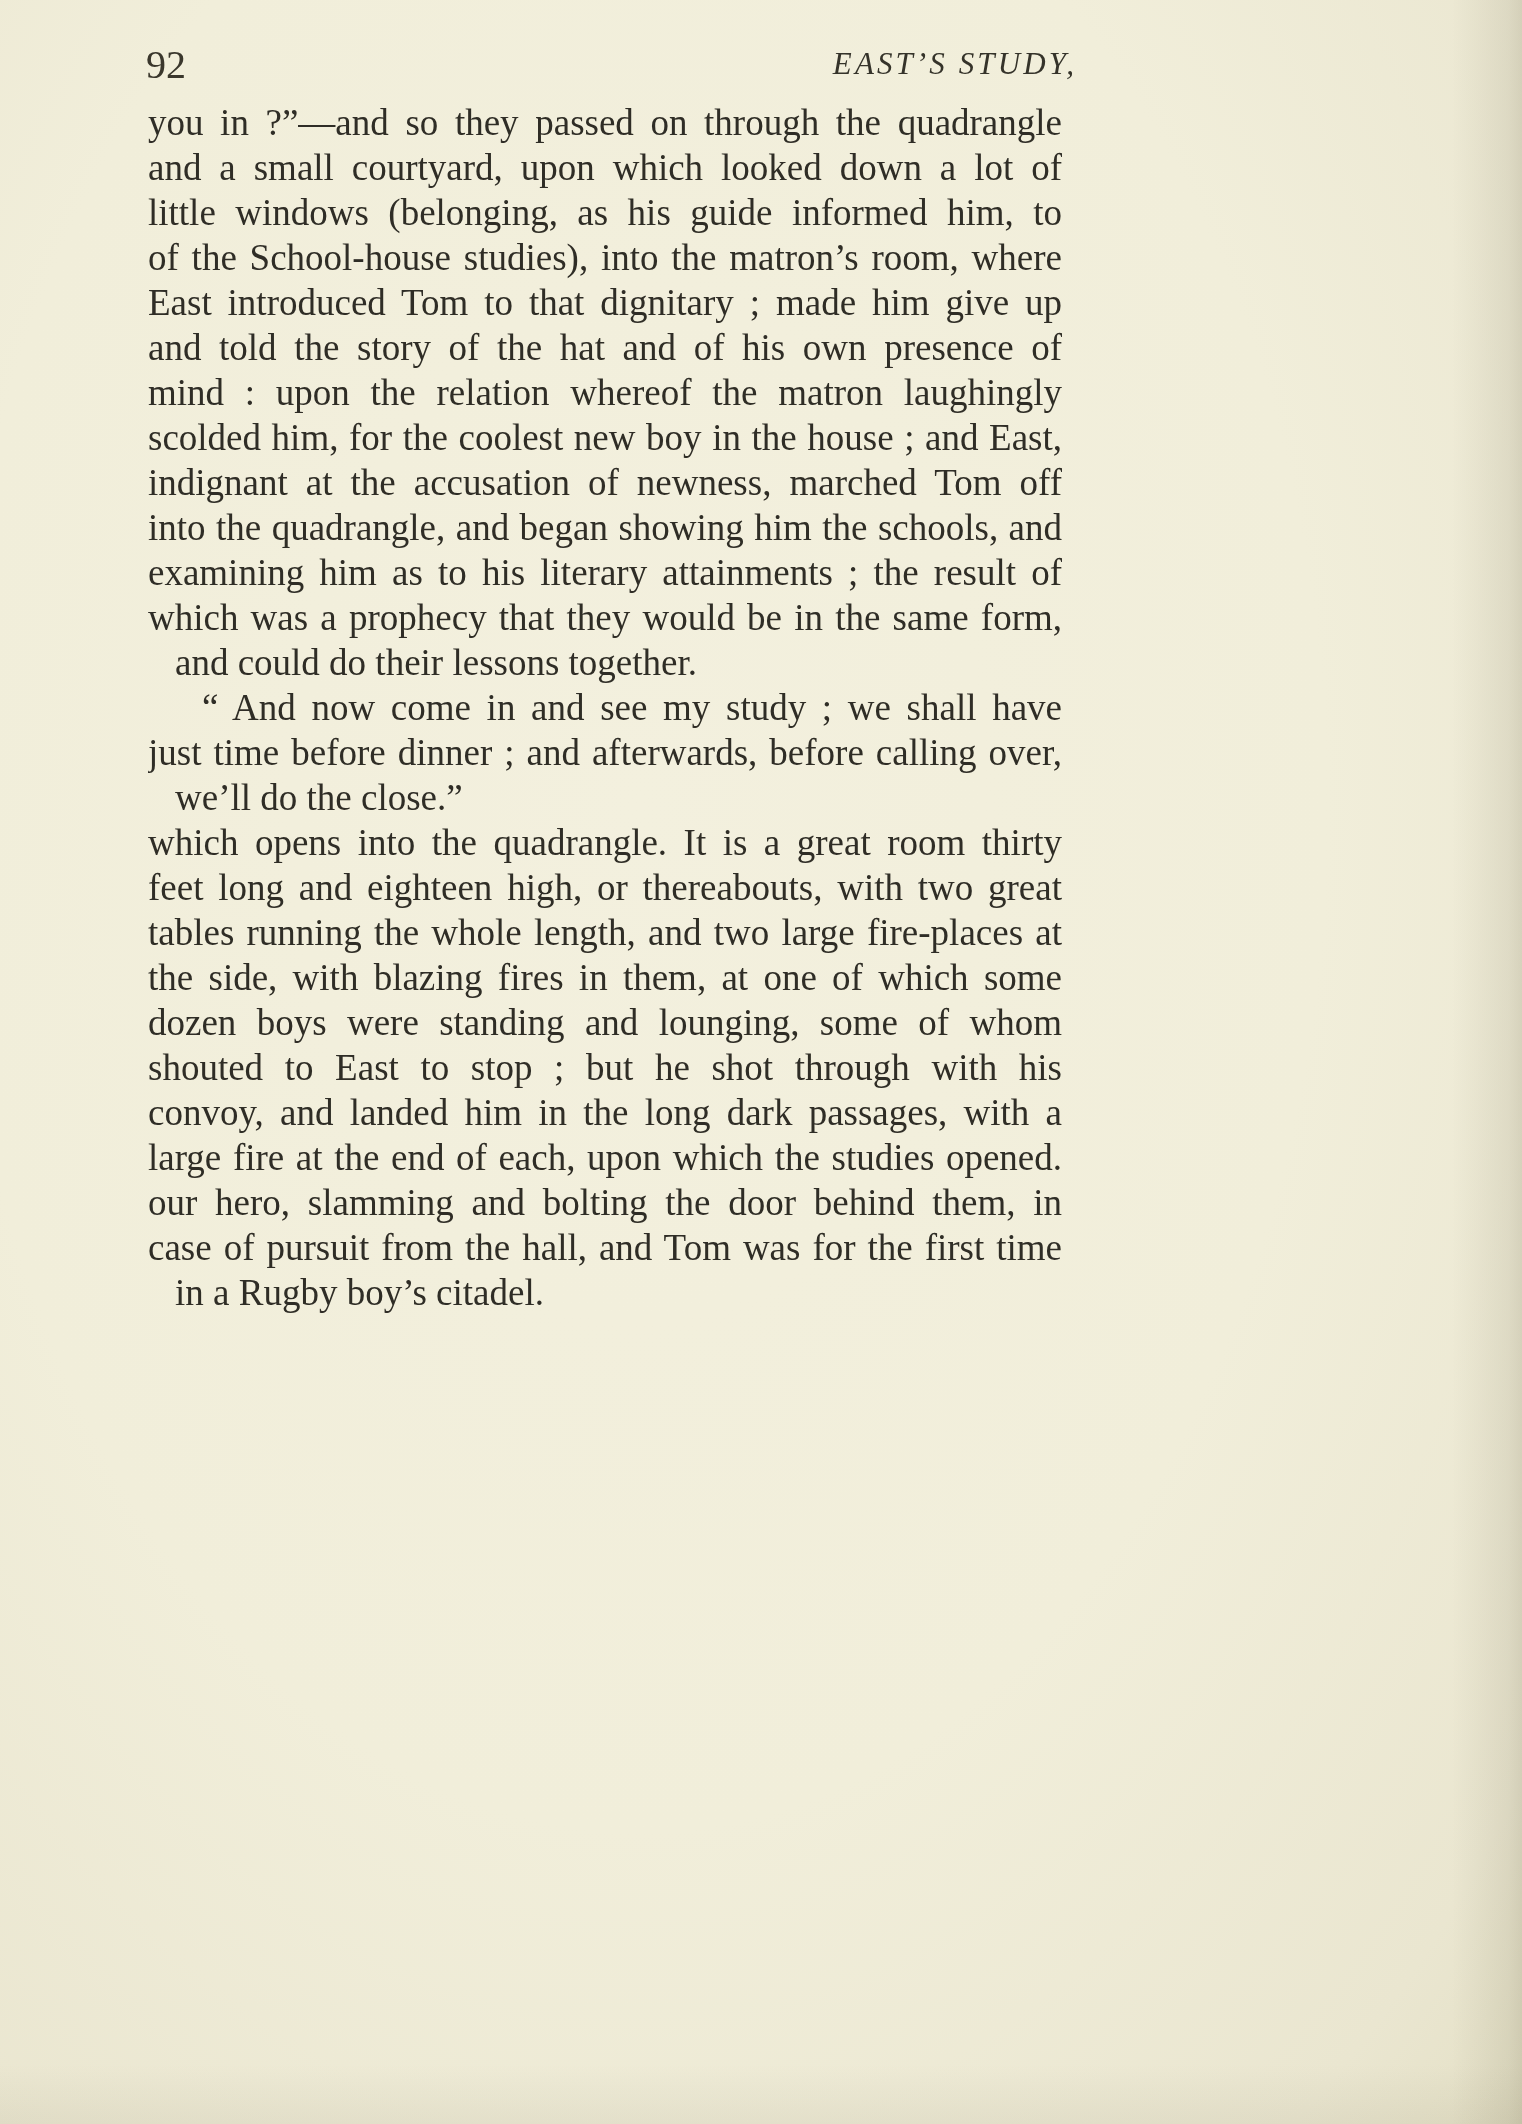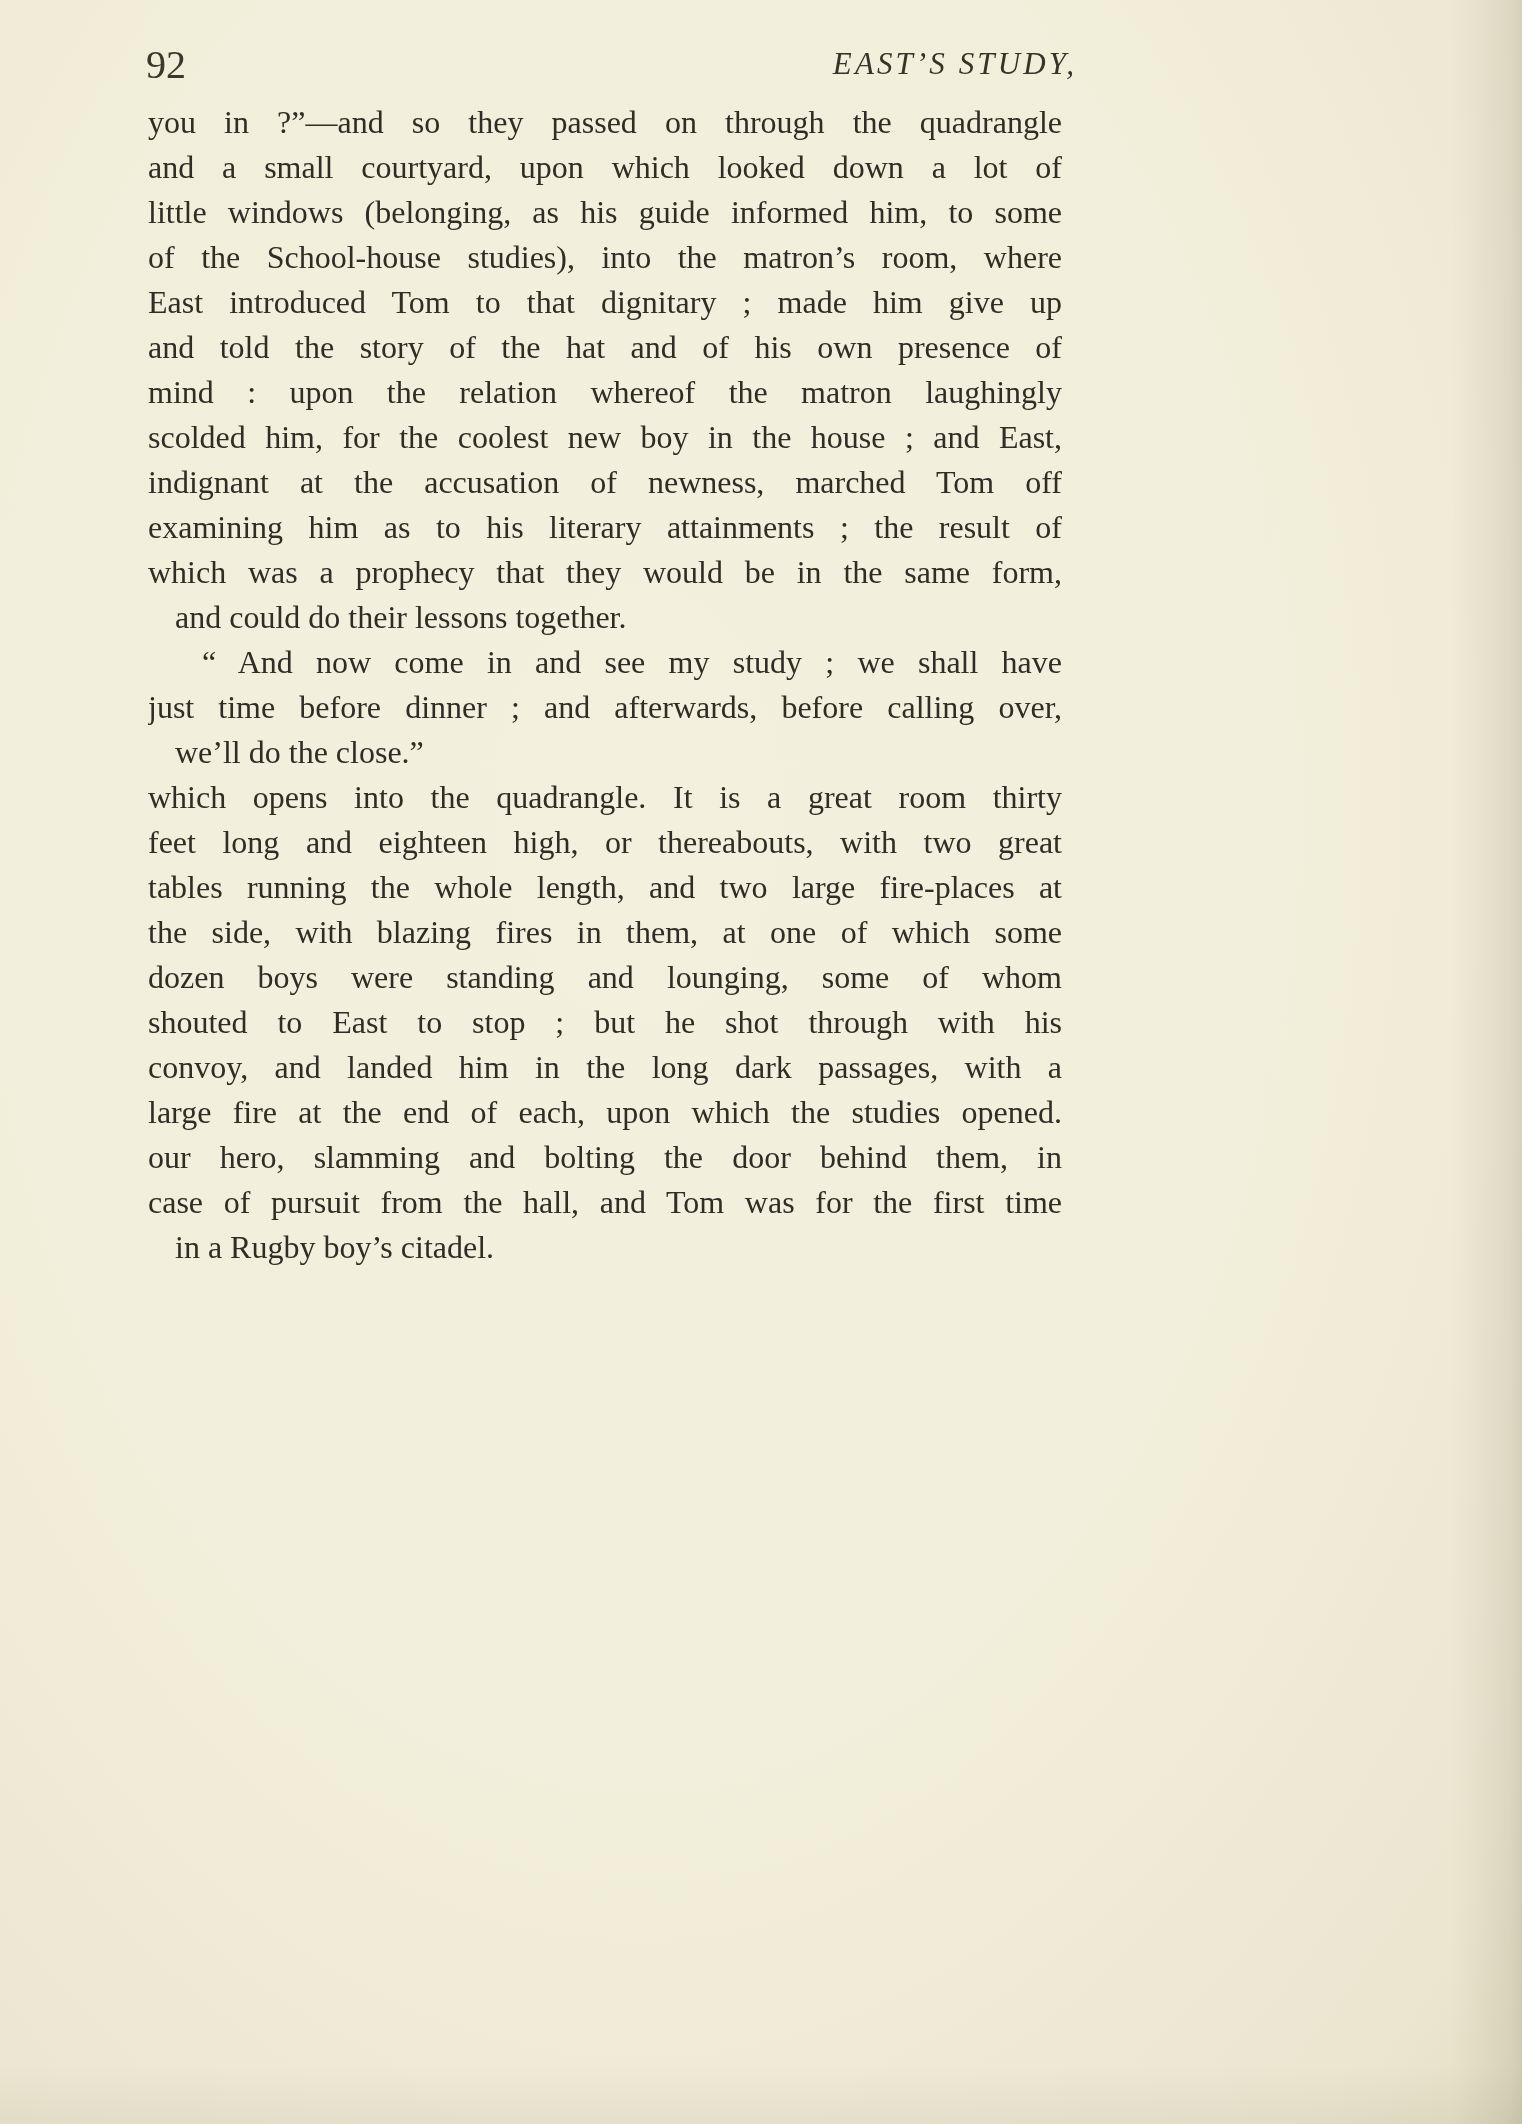--- a/index.html
+++ b/index.html
@@ -56,21 +56,21 @@
     font-size: 31px;
     line-height: 36px;
     letter-spacing: 0.10em;
     color: #35332a;
   }
   .text-block {
     position: absolute;
     left: 148px;
     top: 100px;
     width: 914px;
-    font-size: 32px;
+    font-size: 37px;
     color: #2f2d26;
   }
   .paragraph {
     margin: 0;
     padding: 0;
   }
   .line {
     height: 45px;
     line-height: 45px;
     text-align: justify;
@@ -96,20 +96,21 @@
       <div class="paragraph">
         <div class="line">you in ?”—and so they passed on through the quadrangle</div>
         <div class="line">and a small courtyard, upon which looked down a lot of</div>
         <div class="line">little windows (belonging, as his guide informed him, to some</div>
         <div class="line">of the School-house studies), into the matron’s room, where</div>
         <div class="line">East introduced Tom to that dignitary ; made him give up</div>
         <div class="line">and told the story of the hat and of his own presence of</div>
         <div class="line">mind : upon the relation whereof the matron laughingly</div>
         <div class="line">scolded him, for the coolest new boy in the house ; and East,</div>
         <div class="line">indignant at the accusation of newness, marched Tom off</div>
+        <div class="line">into the quadrangle, and began showing him the schools, and</div>
         <div class="line">examining him as to his literary attainments ; the result of</div>
         <div class="line">which was a prophecy that they would be in the same form,</div>
         <div class="line last">and could do their lessons together.</div>
       </div>
       <div class="paragraph">
         <div class="line indent">“ And now come in and see my study ; we shall have</div>
         <div class="line">just time before dinner ; and afterwards, before calling over,</div>
         <div class="line last">we’ll do the close.”</div>
       </div>
       <div class="paragraph">

